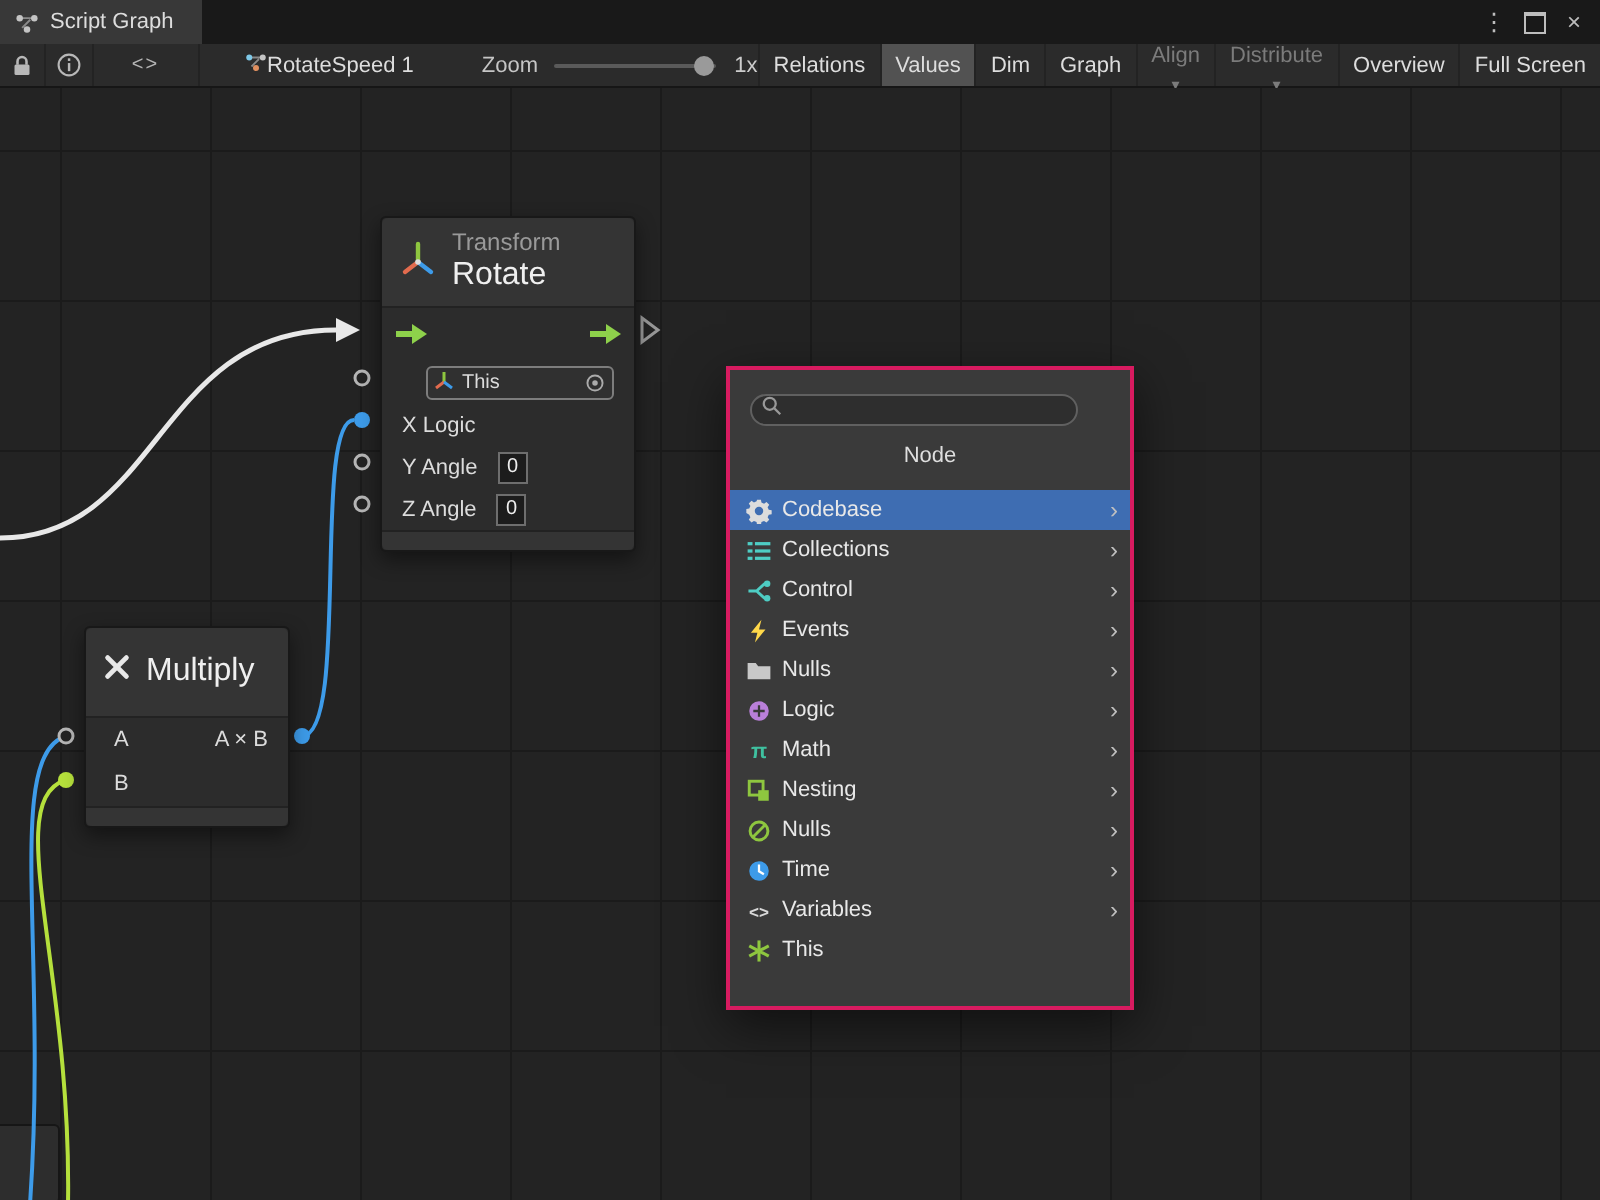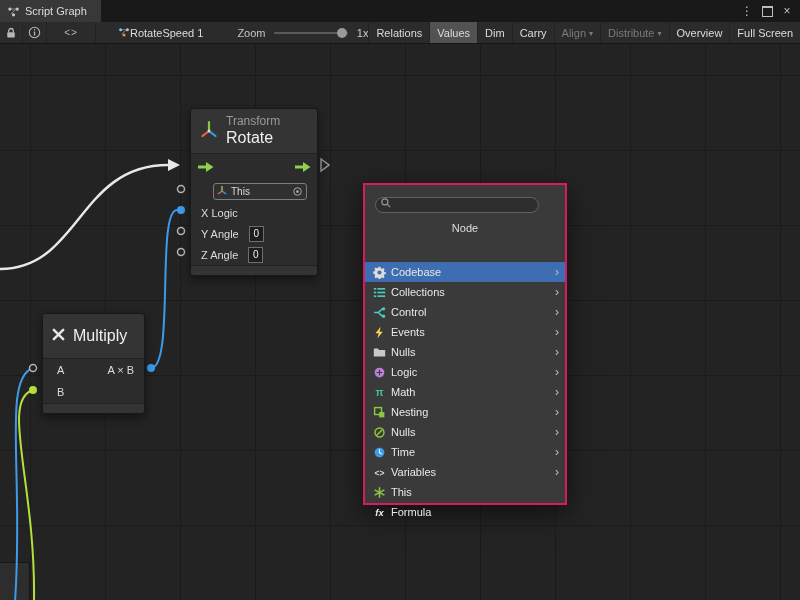--- a/index.html
+++ b/index.html
@@ -19,21 +19,21 @@
   .toolbar{height:21px;background:#2b2b2b;border-bottom:1px solid #161616;display:flex;align-items:center;font-size:11px;color:#ccc;white-space:nowrap;}
   .tbtn{height:21px;display:flex;align-items:center;justify-content:center;padding:0 5px;border-right:1px solid #232323;}
   .tbtn.wide{width:44px;color:#b5b5b5;letter-spacing:1px;font-size:10px;}
   .chip{display:flex;align-items:center;gap:0;margin-left:22px;color:#ddd;}
   .zoom-label{margin-left:34px;color:#c5c5c5;}
   .zoom-track{width:86px;height:2px;background:#5a5a5a;border-radius:1px;position:relative;margin:0 9px 0 8px;}
   .zoom-thumb{position:absolute;right:1px;top:-4px;width:10px;height:10px;border-radius:50%;background:#9a9a9a;}
   .tb-group{margin-left:auto;display:flex;align-items:stretch;height:21px;}
   .tb{display:flex;align-items:center;gap:3px;padding:0 7px;border-left:1px solid #232323;color:#ddd;}
   .tb.active{background:#525252;}
-  .tb.disabled{color:#7b7b7b;}
+  .tb.disabled{color:#7b7b7b;flex-direction:column;}
   .dd{font-size:8px;margin-top:1px;}
 
   
   .canvas{position:absolute;top:44px;left:0;width:800px;height:556px;overflow:hidden;background-color:#232323;
     background-image:linear-gradient(#1b1b1b 1px,transparent 1px),linear-gradient(90deg,#1b1b1b 1px,transparent 1px);
     background-size:75px 75px;background-position:30px 31px;}
   .wires{position:absolute;top:0;left:0;pointer-events:none;}
   .w-white{stroke:#e8e8e8;stroke-width:2.5;fill:none;}
   .w-blue{stroke:#3d9be9;stroke-width:2;fill:none;}
   .w-green{stroke:#b5e03c;stroke-width:2;fill:none;}
@@ -69,21 +69,21 @@
 
   
   .finder{position:absolute;left:363px;top:139px;width:204px;height:322px;box-sizing:border-box;
           background:#3a3a3a;border:2px solid #d81b60;box-shadow:0 8px 24px rgba(0,0,0,.55);color:#e2e2e2;}
   .search-wrap{position:relative;margin:10px 26px 2px 10px;}
   .search-wrap input{width:100%;box-sizing:border-box;height:16px;background:#2e2e2e;border:1px solid #606060;
           border-radius:8px;color:#eee;font-size:11px;padding:0 6px 0 20px;outline:none;
           font-family:"Liberation Sans","DejaVu Sans",sans-serif;}
   .search-icon{position:absolute;left:5px;top:2px;display:inline-flex;}
   .fheader{text-align:center;font-size:11px;color:#dedede;padding:7px 0;}
-  .flist{padding:4px 0 5px;margin-top:17px;}
+  .flist{padding:4px 0 5px;}
   .fitem{height:20px;display:flex;align-items:center;gap:5px;padding:0 6px 0 8px;font-size:11px;}
   .fitem.selected{background:#3e6db2;}
   .ficon{display:inline-flex;width:13px;height:13px;flex:0 0 13px;}
   .flabel{color:#e8e8e8;}
   .chev{margin-left:auto;color:#c0c0c0;font-size:12px;line-height:1;}
 </style>
 </head>
 <body>
 
 <div class="app">
@@ -149,21 +149,21 @@
       <div class="tb">
           <span>Relations</span>
         </div>
       <div class="tb active">
           <span>Values</span>
         </div>
       <div class="tb">
           <span>Dim</span>
         </div>
       <div class="tb">
-          <span>Carry</span>
+          <span>Graph</span>
         </div>
       <div class="tb disabled">
           <span>Align</span>
           <span class="dd">▾</span>
         </div>
       <div class="tb disabled">
           <span>Distribute</span>
           <span class="dd">▾</span>
         </div>
       <div class="tb">
@@ -425,26 +425,18 @@
                 <g stroke="#8ec63f" stroke-width="1.9">
                   <line x1="8" y1="1.5" x2="8" y2="14.5"></line>
                   <line x1="2" y1="4.8" x2="14" y2="11.2"></line>
                   <line x1="14" y1="4.8" x2="2" y2="11.2"></line>
                 </g>
               </svg>
             </span>
           <span class="flabel">This</span>
         </div>
 
-        <div class="fitem">
-          <span class="ficon">
-              <svg viewBox="0 0 16 16" width="13" height="13">
-                <text x="8" y="12" font-size="11.5" fill="#ececec" text-anchor="middle" font-style="italic" font-weight="bold">fx</text>
-              </svg>
-            </span>
-          <span class="flabel">Formula</span>
-        </div>
 
       </div>
     </div>
 
   </div>
 </div>
 
 </body></html>

